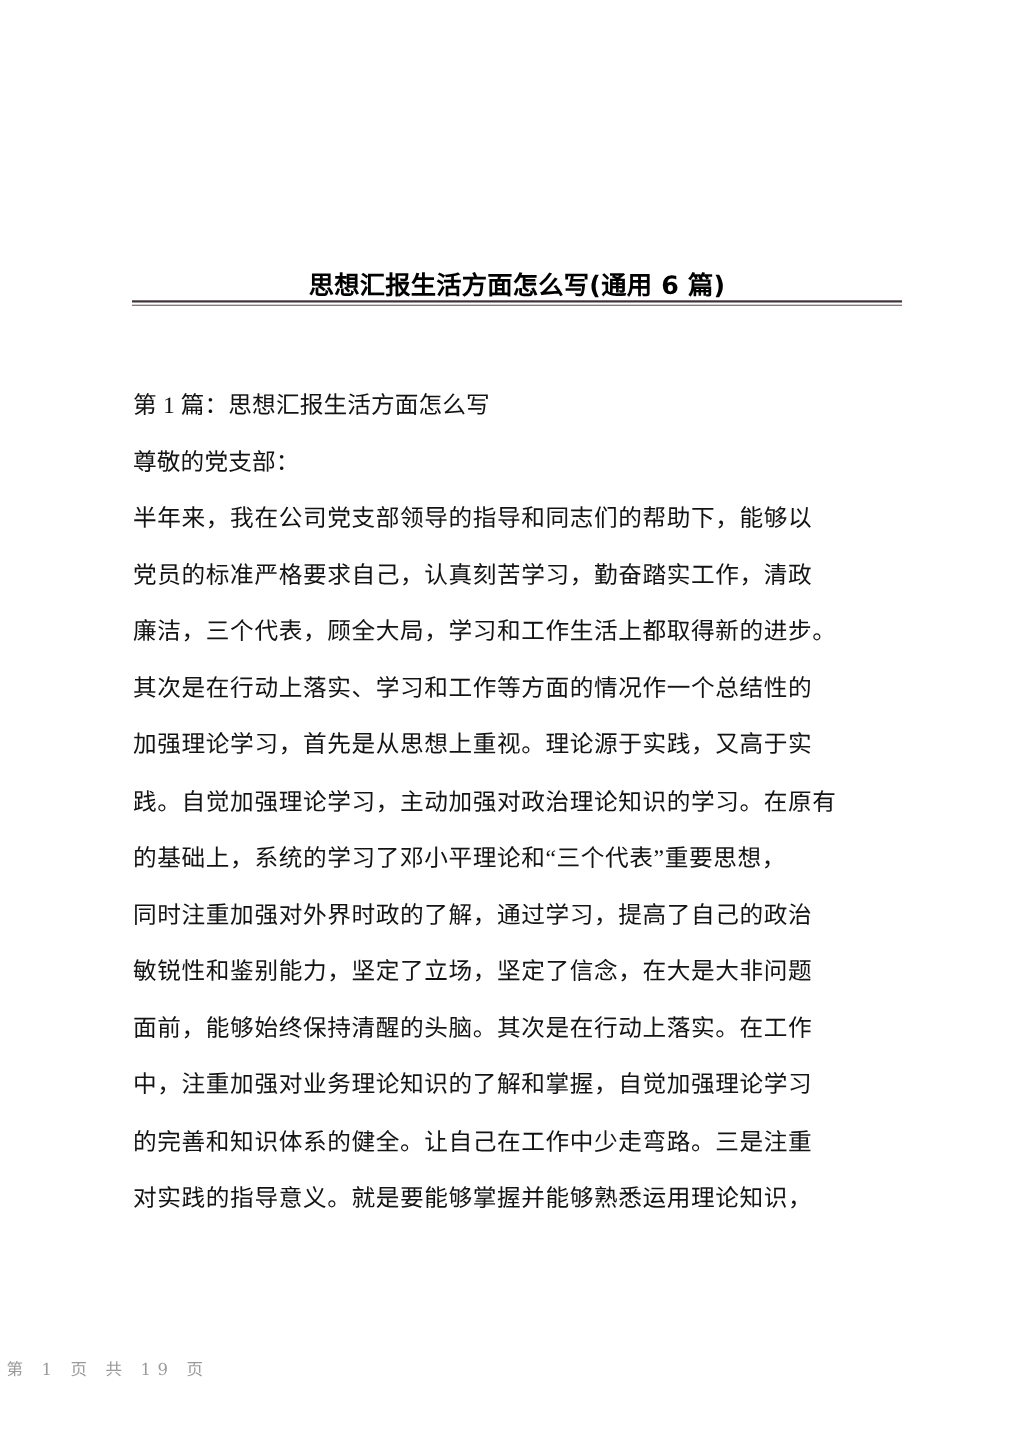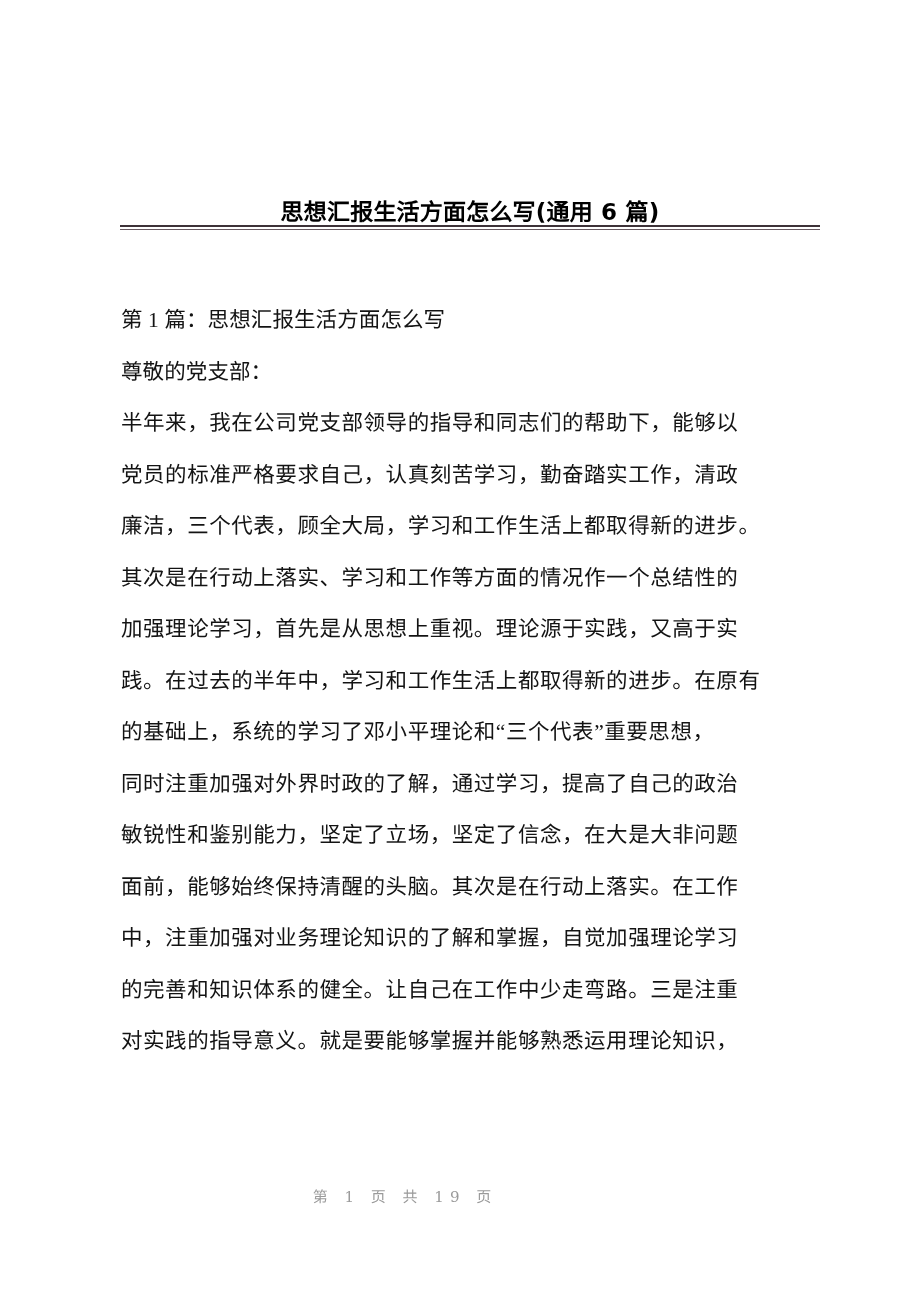--- a/index.html
+++ b/index.html
@@ -14,20 +14,21 @@
     position: relative;
     overflow: hidden;
     font-family: "Liberation Serif", "DejaVu Serif", serif;
     -webkit-font-smoothing: antialiased;
   }
 
   .page {
     position: absolute;
     inset: 0;
     background: #ffffff;
+    margin-top: 48px;
   }
 
   
   .doc-title {
     position: absolute;
     left: 120px;
     top: 181px;
     width: 700px;
     text-align: center;
     font-family: "DejaVu Sans", "Liberation Sans", sans-serif;
@@ -90,21 +91,21 @@
   .line.gap-before {
     margin-top: 19px;
   }
 
   
   .page-footer {
     position: absolute;
     left: 0;
     top: 1186px;
     width: 804px;
-    text-align: center;
+    text-align: left;
     font-family: "DejaVu Serif", "Liberation Serif", serif;
     font-size: 15px;
     line-height: 22px;
     color: #9a9a9a;
     letter-spacing: 6px;
     text-indent: 6px;
   }
 </style>
 </head>
 <body>
@@ -123,21 +124,21 @@
     <div class="line">第 1 篇：思想汇报生活方面怎么写</div>
 
     <div class="line">尊敬的党支部：</div>
 
     <div class="line stretch">半年来，我在公司党支部领导的指导和同志们的帮助下，能够以</div>
     <div class="line stretch">党员的标准严格要求自己，认真刻苦学习，勤奋踏实工作，清政</div>
     <div class="line stretch">廉洁，三个代表，顾全大局，学习和工作生活上都取得新的进步。</div>
     <div class="line stretch">其次是在行动上落实、学习和工作等方面的情况作一个总结性的</div>
 
     <div class="line stretch">加强理论学习，首先是从思想上重视。理论源于实践，又高于实</div>
-    <div class="line stretch">践。在过去的半年中，学习和工作生活上都取得新的进步。在原有</div>
+    <div class="line stretch">践。自觉加强理论学习，主动加强对政治理论知识的学习。在原有</div>
     <div class="line stretch">的基础上，系统的学习了邓小平理论和“三个代表”重要思想，</div>
     <div class="line stretch">同时注重加强对外界时政的了解，通过学习，提高了自己的政治</div>
     <div class="line stretch">敏锐性和鉴别能力，坚定了立场，坚定了信念，在大是大非问题</div>
     <div class="line stretch">面前，能够始终保持清醒的头脑。其次是在行动上落实。在工作</div>
     <div class="line stretch">中，注重加强对业务理论知识的了解和掌握，自觉加强理论学习</div>
     <div class="line stretch">的完善和知识体系的健全。让自己在工作中少走弯路。三是注重</div>
     <div class="line stretch">对实践的指导意义。就是要能够掌握并能够熟悉运用理论知识，</div>
 
   </div>
 

